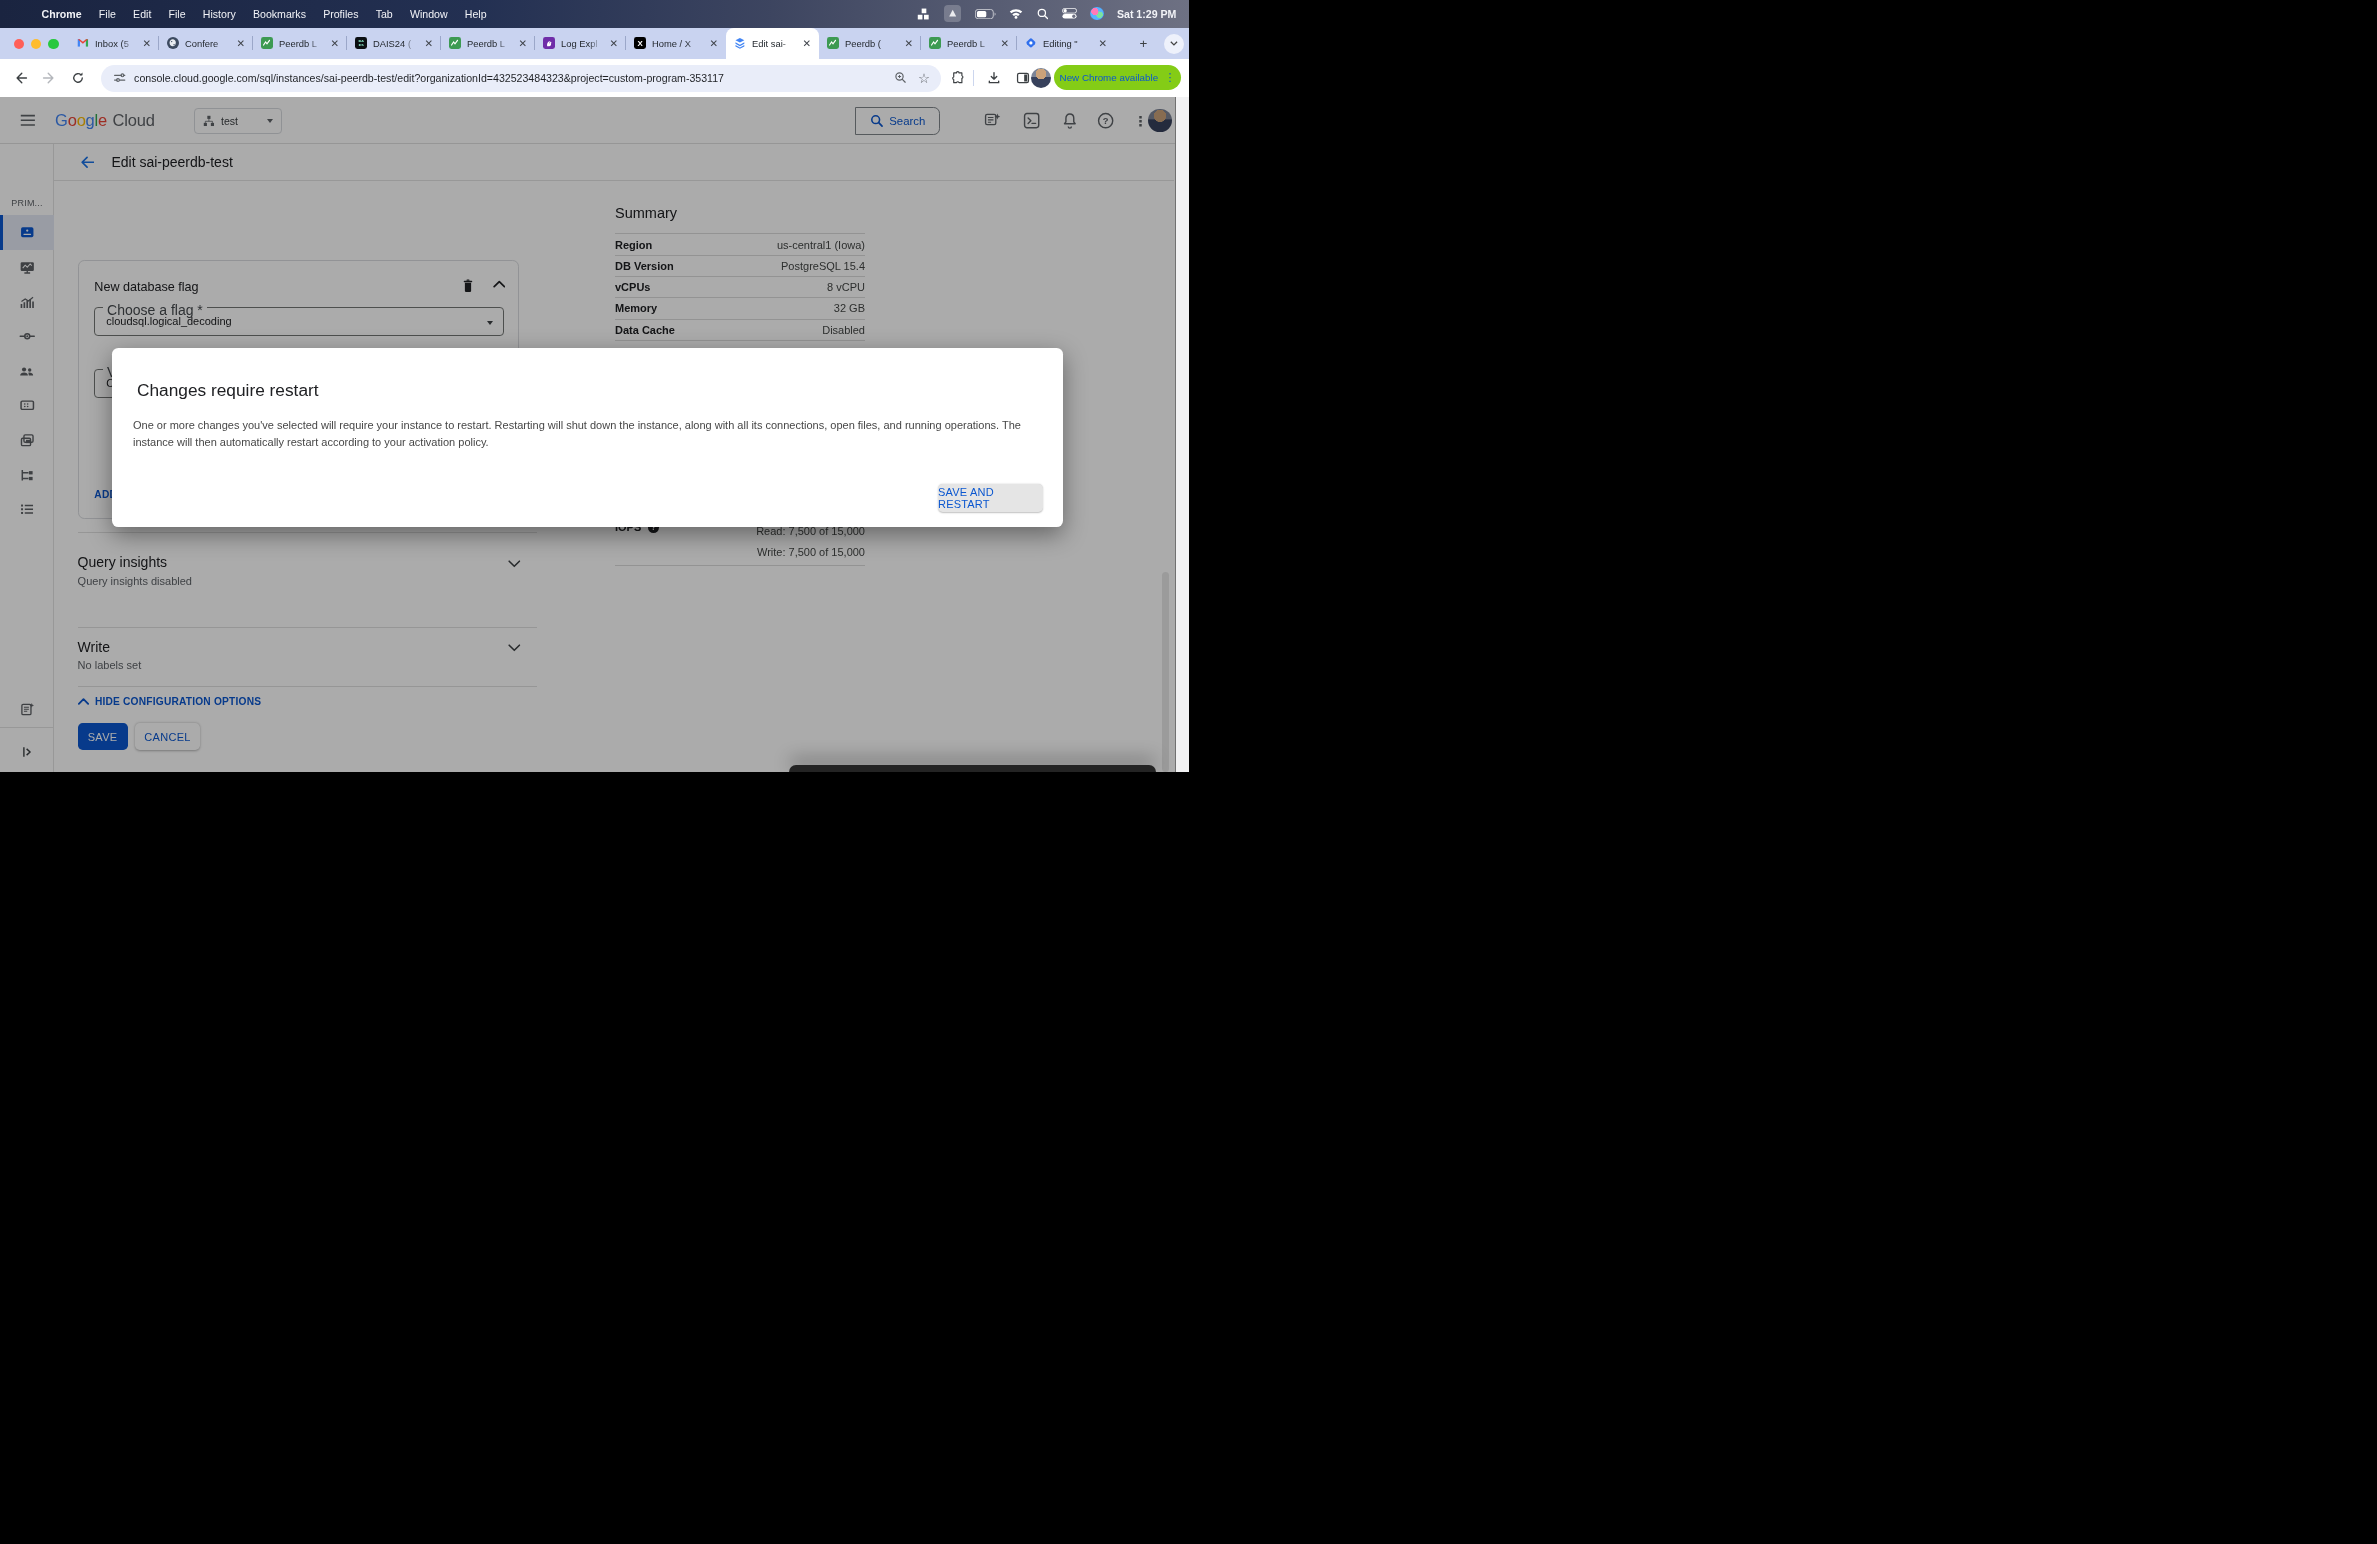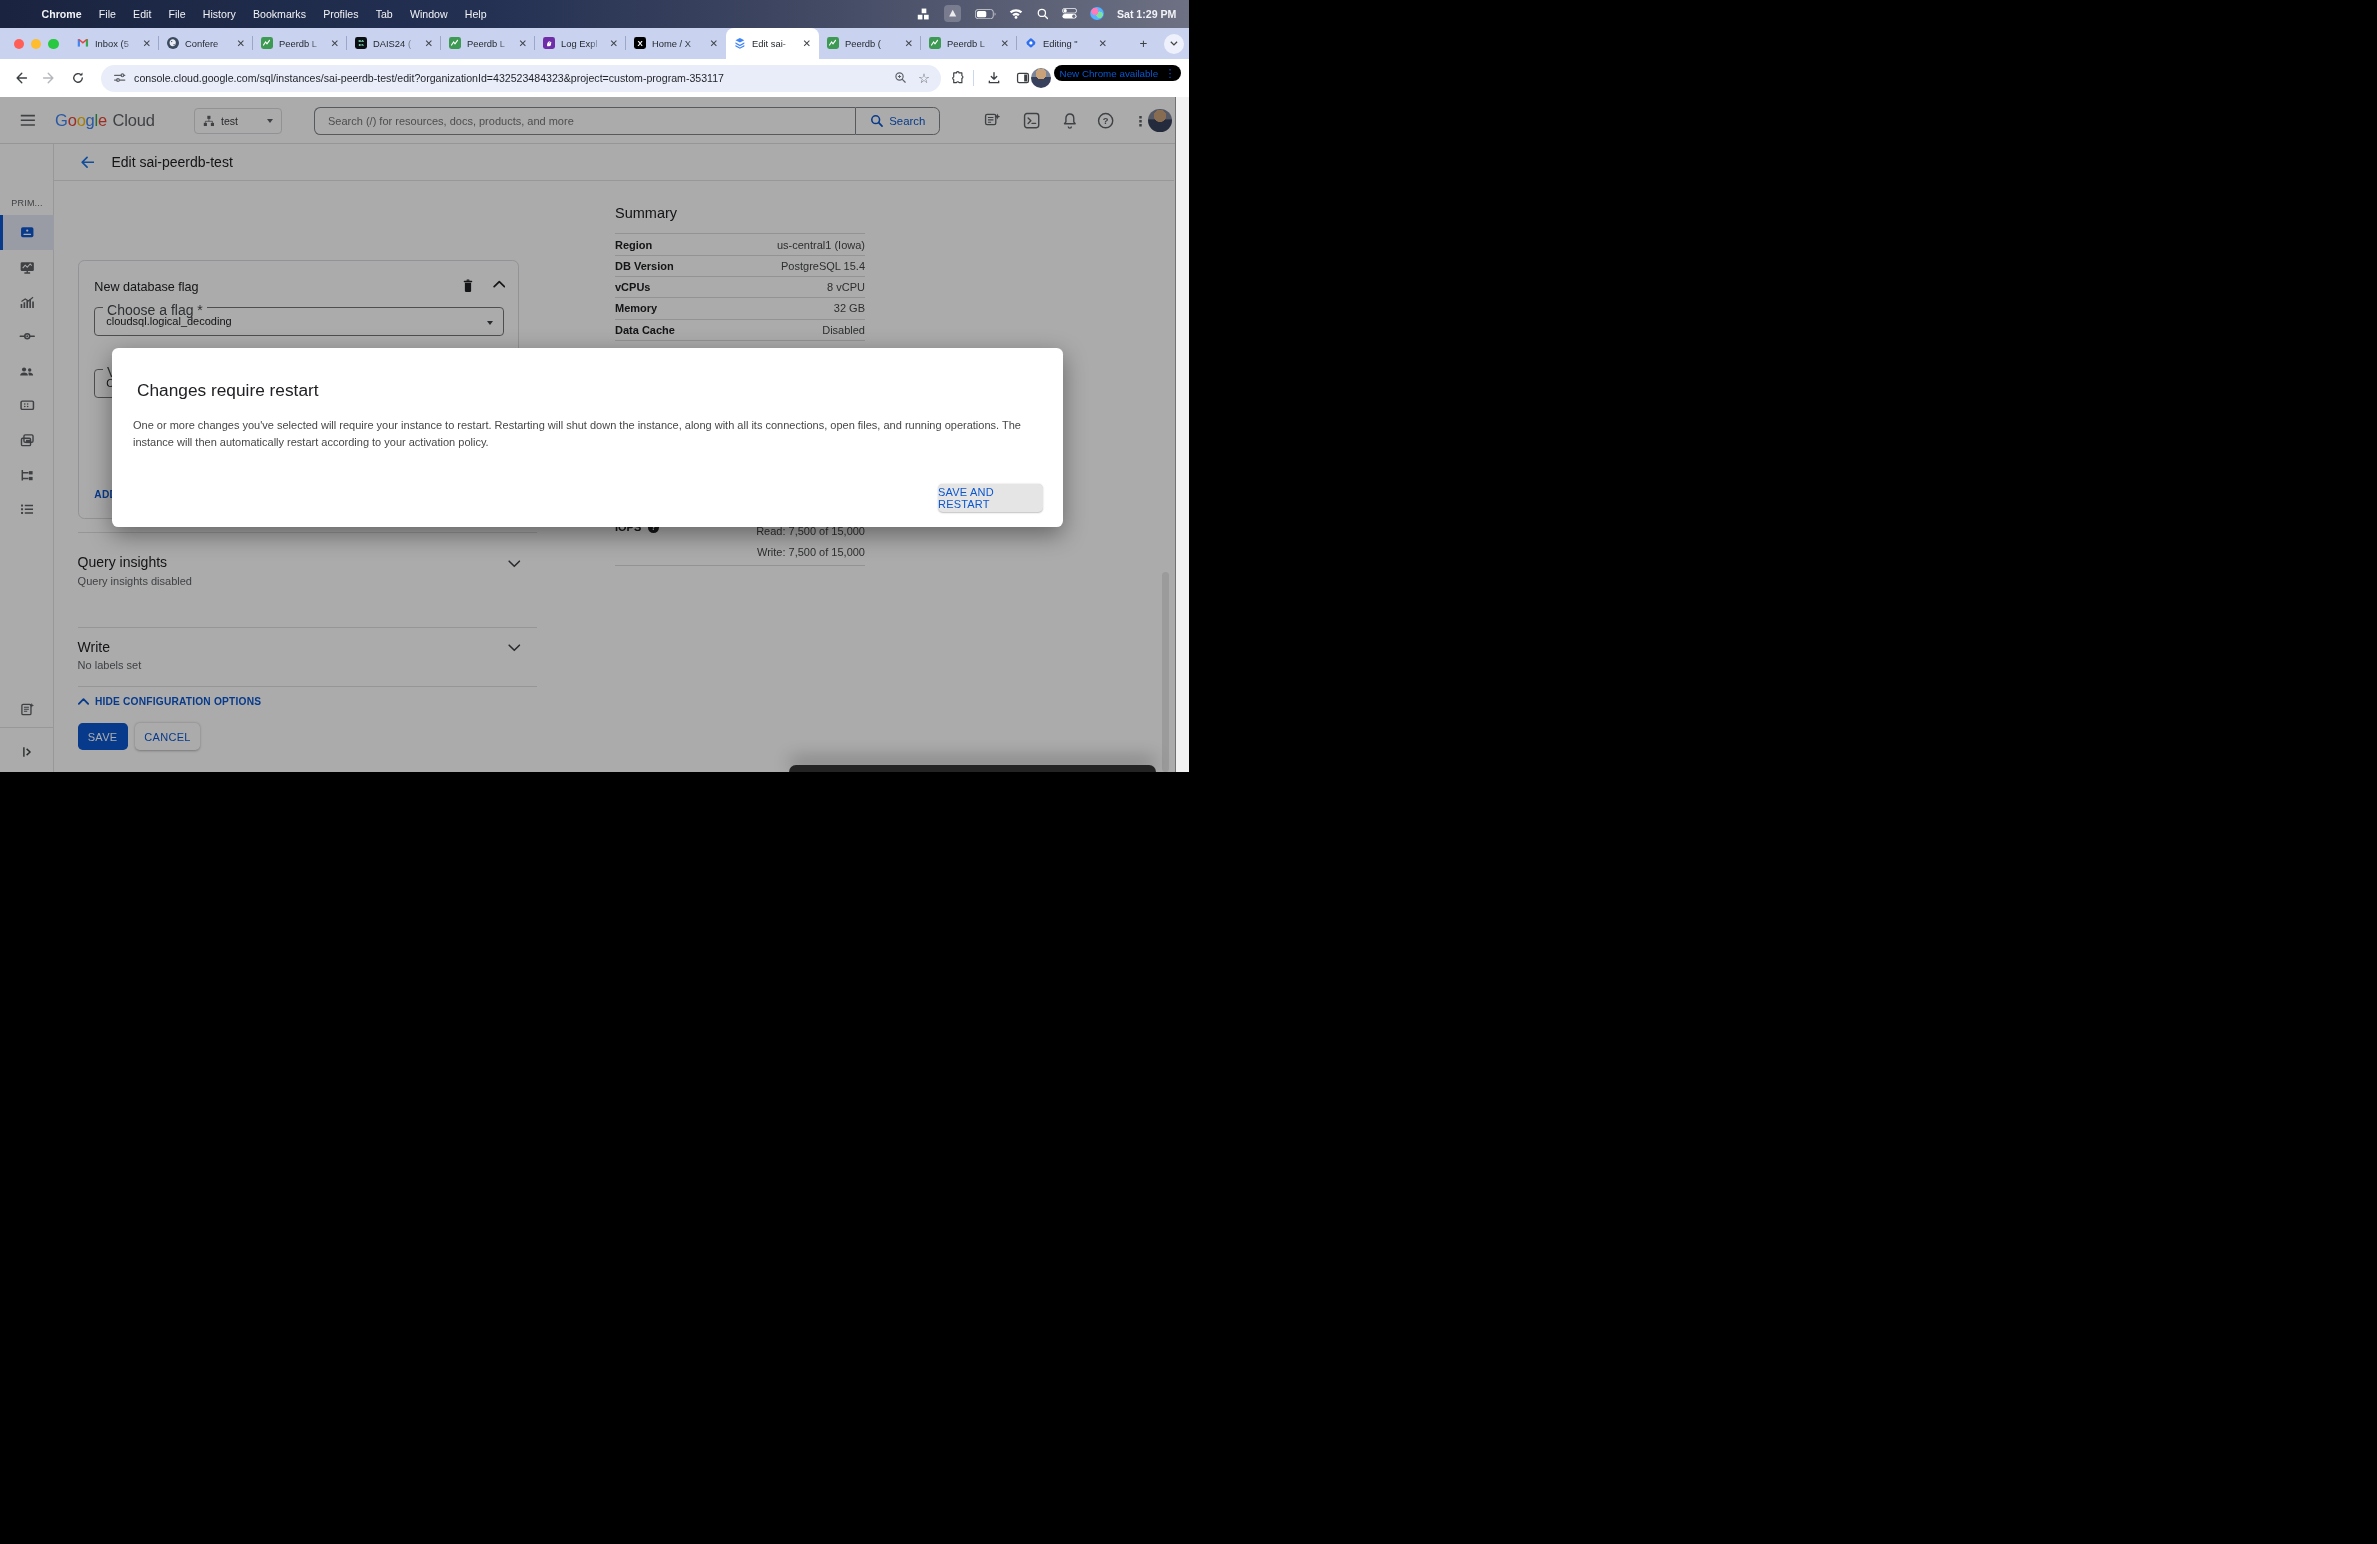--- a/index.html
+++ b/index.html
@@ -37,21 +37,21 @@
   .fav.peer{background:#3d9a52;}
   .fav.edt{background:transparent;}
   #newtab{position:absolute;top:6.3px;display:flex;align-items:center;justify-content:center;width:19px;height:19px;font-size:13.4px;color:#3c4043;}
   #tabsearch{position:absolute;top:6.3px;width:20.4px;height:20.4px;border-radius:10.2px;background:#eef1fb;display:flex;align-items:center;justify-content:center;color:#444;font-size:8.6px;}
 
   
   #toolbar{left:0;top:59px;width:1189px;height:38px;background:#fff;}
   .tb-ico{position:absolute;top:9.4px;width:19px;height:19px;display:flex;align-items:center;justify-content:center;}
   #omnibox{position:absolute;left:101px;top:5.5px;width:840px;height:27px;border-radius:13.4px;background:#e9edf9;display:flex;align-items:center;}
   #omnibox .url{font-size:10.6px;color:#1f2125;margin-left:7.9px;white-space:nowrap;overflow:hidden;flex:1;}
-  #chip{position:absolute;left:1054px;top:6.3px;width:127px;height:16px;border-radius:12.6px;background:#000000;display:flex;align-items:center;justify-content:center;gap:6.3px;color:#0b57d0;font-size:9.8px;}
+  #chip{position:absolute;left:1054px;top:6.3px;width:127px;height:25px;border-radius:12.6px;background:#84cc16;display:flex;align-items:center;justify-content:center;gap:6.3px;color:#0b57d0;font-size:9.8px;}
   .avatar{border-radius:50%;background:radial-gradient(circle at 50% 30%,#caa27a 0 30%,rgba(0,0,0,0) 31%),linear-gradient(180deg,#7c8496 0 45%,#37415c 46% 100%);}
   .vdiv{position:absolute;top:11px;width:0.8px;height:15.7px;background:#ccd6ee;}
 
   
   #gcphead{left:0;top:97px;width:1175px;height:47px;background:#fff;border-bottom:0.8px solid #e0e0e0;}
   #gcphead .ham{position:absolute;left:20.4px;top:17.3px;}
   #gcplogo{position:absolute;left:55px;top:14px;font-size:16.5px;display:flex;align-items:center;letter-spacing:-0.2px;}
   #gcplogo .cloud{color:#5f6368;margin-left:5.5px;}
   #projchip{position:absolute;left:194px;top:11px;width:88px;height:26px;border:0.8px solid #d7dade;border-radius:3.9px;display:flex;align-items:center;gap:6.3px;padding:0 7.9px;font-size:10.6px;color:#3c4043;}
   .caret-down{width:0;height:0;border-left:3.5px solid transparent;border-right:3.5px solid transparent;border-top:4.3px solid #5f6368;}
@@ -379,23 +379,20 @@
     <div id="projchip">
       <svg width="11.8" height="11.8" viewBox="0 0 15 15">
           <rect x="5.5" y="1" width="4" height="4" fill="#5f6368"></rect>
           <rect x="1" y="10" width="4" height="4" fill="#5f6368"></rect>
           <rect x="10" y="10" width="4" height="4" fill="#5f6368"></rect>
           <path d="M7.5 5v3M3 10V8h9v2" stroke="#5f6368" fill="none"></path>
         </svg>
       <span>test</span>
       <span class="caret-down" style="margin-left:auto"></span>
     </div>
-    <div id="gsearch">
-      <input placeholder="Search (/) for resources, docs, products, and more" style="">
-    </div>
     <div id="gsearchbtn">
       <svg width="14" height="14" viewBox="0 0 18 18">
           <circle cx="7.3" cy="7.3" r="5" fill="none" stroke="#0b57d0" stroke-width="2"></circle>
           <path d="M11.2 11.2l4.3 4.3" stroke="#0b57d0" stroke-width="2.2" stroke-linecap="round"></path>
         </svg>
       <span>Search</span>
     </div>
     <span class="ghico" style="left:983px">
       <svg width="17.3" height="17.3" viewBox="0 0 22 22">
           <rect x="2" y="3" width="13" height="13" rx="2" fill="none" stroke="#5f6368" stroke-width="1.7"></rect>

